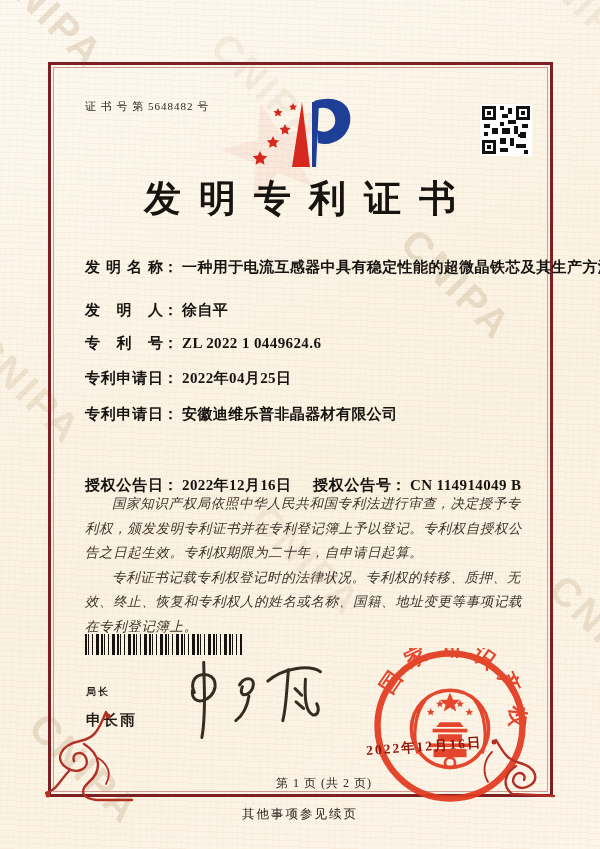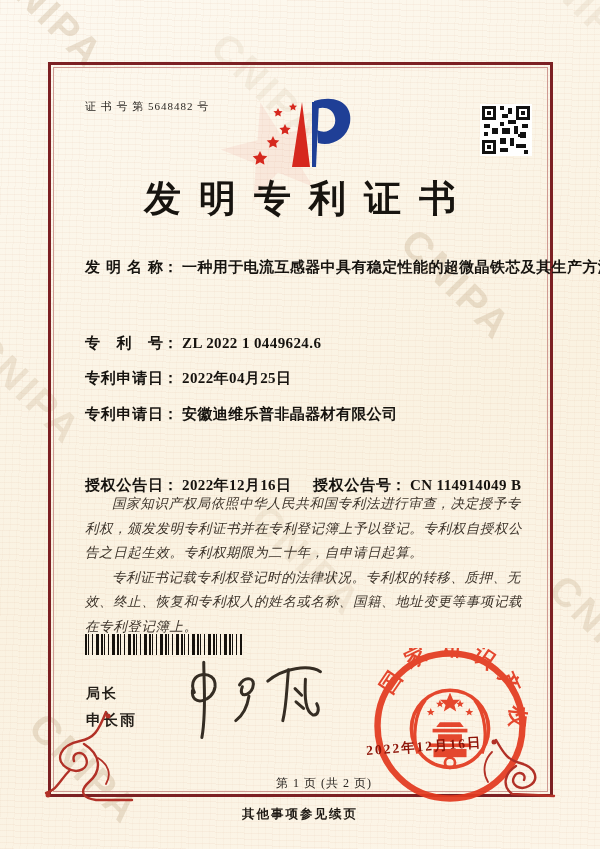--- a/index.html
+++ b/index.html
@@ -65,33 +65,33 @@
   }
   .body-text p{ text-indent:2em; letter-spacing:0.6px; }
   
   .barcode{
     position:absolute; left:85px; top:634px; width:157px; height:21px;
     background:repeating-linear-gradient(90deg,
       #16120d 0 2px, transparent 2px 3px, #16120d 3px 4px, transparent 4px 7px,
       #16120d 7px 8px, transparent 8px 11px, #16120d 11px 14px, transparent 14px 16px);
   }
   
-  .director-title{ position:absolute; left:86px; top:685px; font-family:Liberation Mono, monospace; font-weight:bold; font-size:14px; color:#241f19; letter-spacing:2px; }
+  .director-title{ position:absolute; left:86px; top:685px; font-family:Liberation Mono, monospace; font-weight:bold; font-size:10px; color:#241f19; letter-spacing:2px; }
   .director-name { position:absolute; left:86px; top:711px; font-family:"Liberation Sans",sans-serif; font-weight:bold; font-size:15px; color:#241f19; letter-spacing:2px;text-align:center; }
   .signature{ position:absolute; left:168px; top:656px; }
   
   .seal{ position:absolute; left:372px; top:648px; opacity:.93; }
   .seal-date{
     position:absolute; left:366px; top:736px; width:170px; z-index:6;
     font-size:13.5px; font-weight:bold; letter-spacing:2px; color:#8e1408;
     transform:rotate(-4deg);
   }
   
   .page-num{ position:absolute; left:48px; top:775px; width:505px; text-align:center; font-size:12px; color:#2a2521; letter-spacing:1px;padding-left:47px; }
-  .footer-note{ position:absolute; left:0; top:806px; width:600px; text-align:center; font-size:12.5px; font-weight:bold; color:#201b16; letter-spacing:2px; }
+  .footer-note{ position:absolute; left:0; top:806px; width:600px; text-align:center; font-size:12.5px; font-weight:normal; color:#201b16; letter-spacing:2px; }
   .flourish-left{ position:absolute; left:40px; top:710px; z-index:3; }
   .flourish-right{ position:absolute; left:468px; top:738px; z-index:3; transform:scaleX(-1); }
 </style>
 </head>
 <body>
 
 <div class="page">
 
   <div class="wm wm1">CNIPA</div>
   <div class="wm wm2">CNIPA</div>
@@ -161,20 +161,23 @@
           <rect x="7" y="41" width="4" height="4"></rect>
       </g>
     </svg>
   </div>
 
   <div class="title">发明专利证书</div>
 
   <div class="frow r0">
     <span class="flabel">发明名称</span><span class="fcolon">：</span><span class="fvalue">一种用于电流互感器中具有稳定性能的超微晶铁芯及其生产方法</span>
   </div>
+  <div class="frow r1">
+    <span class="flabel">发明人</span><span class="fcolon">：</span><span class="fvalue">徐自平</span>
+  </div>
   <div class="frow r2">
     <span class="flabel">专利号</span><span class="fcolon">：</span><span class="fvalue">ZL 2022 1 0449624.6</span>
   </div>
   <div class="frow r3">
     <span class="flabel">专利申请日</span><span class="fcolon">：</span><span class="fvalue">2022年04月25日</span>
   </div>
   <div class="frow r4">
     <span class="flabel">专利申请日</span><span class="fcolon">：</span><span class="fvalue">安徽迪维乐普非晶器材有限公司</span>
   </div>
   <div class="frow r6">

